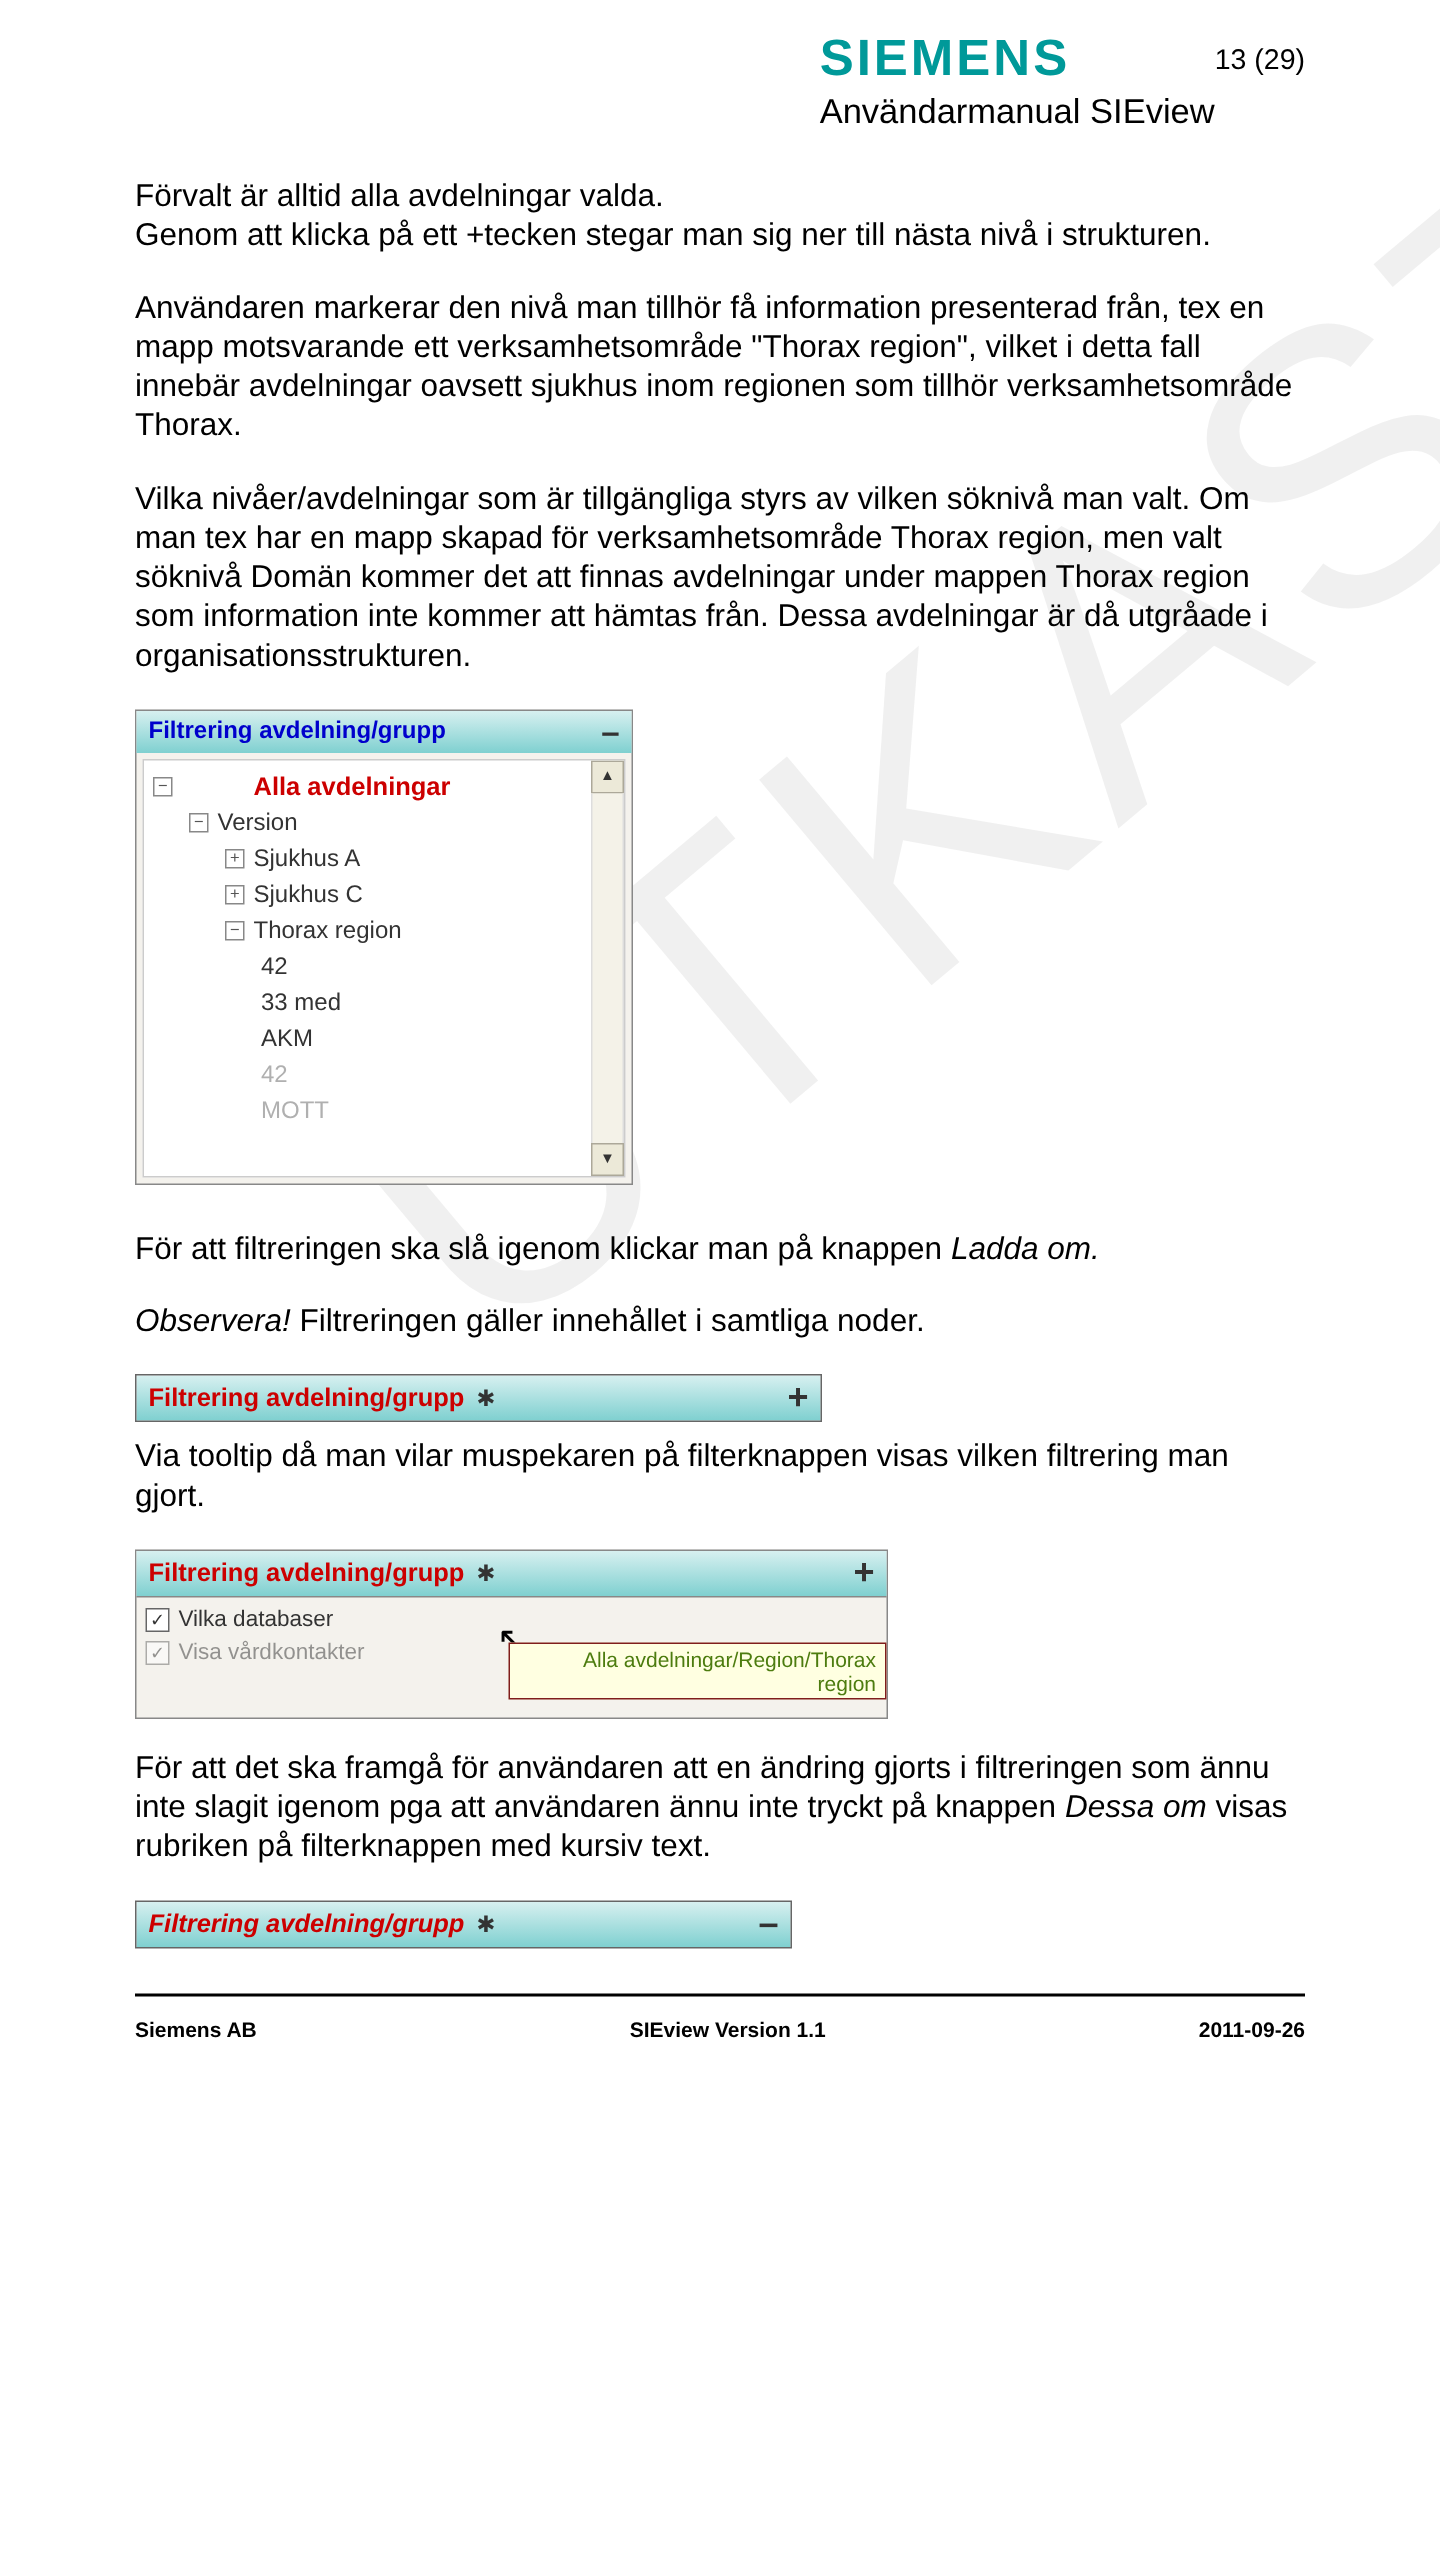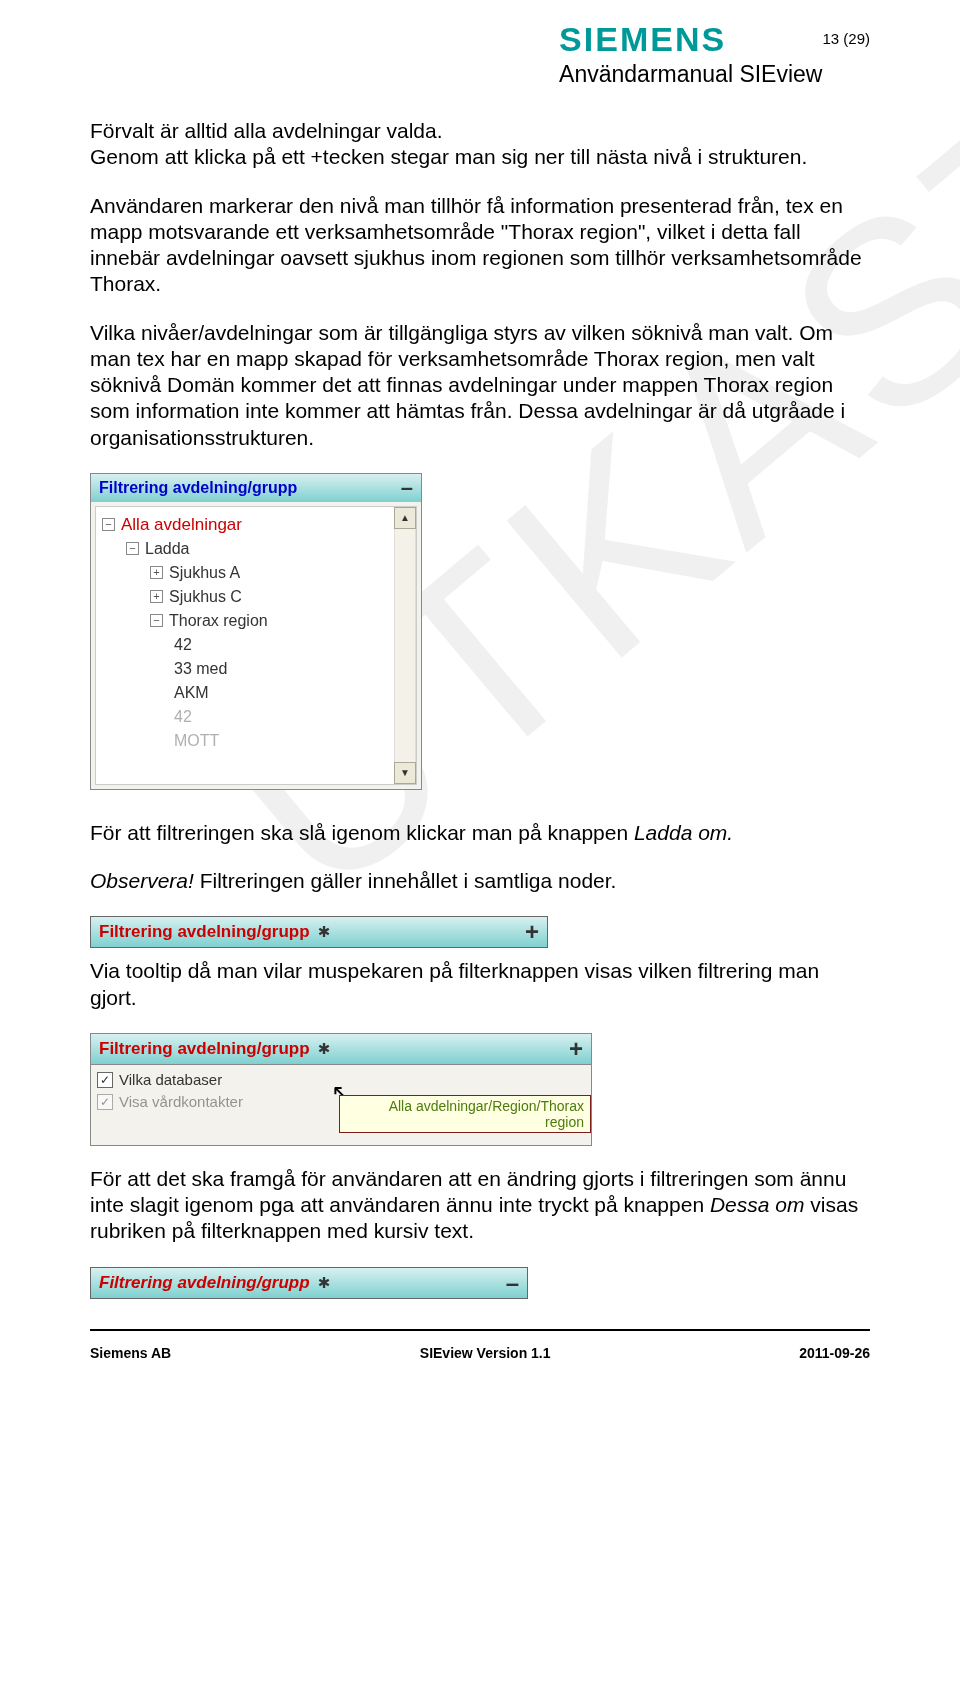--- a/index.html
+++ b/index.html
@@ -28,21 +28,21 @@
     font-weight: bold;
     letter-spacing: 2px;
     font-family: Arial, sans-serif;
   }
   .manual-title {
     font-size: 23px;
     color: #000;
     margin-top: 2px;
   }
   .page-num {
-    font-size: 15px;
+    font-size: 19px;
     margin-top: 10px;
   }
   .body-text {
     font-size: 21px;
     line-height: 1.25;
     margin-bottom: 22px;
   }
   .italic { font-style: italic; }
 
   
@@ -110,21 +110,21 @@
     font-size: 11px;
     line-height: 9px;
     margin-right: 6px;
     background: #fff;
     color: #555;
   }
   .tree-row.d1 { padding-left: 0px; }
   .tree-row.d2 { padding-left: 24px; }
   .tree-row.d3 { padding-left: 48px; }
   .tree-row.d4 { padding-left: 72px; }
-  .root-label { color: #cc0000; font-weight: normal; font-size: 17px; }
+  .root-label { color: #cc0000; font-weight: bold; font-size: 17px; margin-left: 48px; }
   .disabled { color: #b0b0b0; }
   .scroll-up, .scroll-down {
     position: absolute;
     right: 0;
     width: 20px; height: 20px;
     background: #ece9d8;
     border: 1px solid #aca899;
     display:flex; align-items:center; justify-content:center;
     font-size: 10px;
     color: #333;
@@ -260,21 +260,21 @@
       <div class="scroll-up">▲</div>
       <div class="scroll-track"></div>
       <div class="scroll-down">▼</div>
 
       <div class="tree-row d1">
         <span class="box">−</span>
         <span class="root-label">Alla avdelningar</span>
       </div>
       <div class="tree-row d2">
         <span class="box">−</span>
-        <span>Ladda</span>
+        <span>Version</span>
       </div>
       <div class="tree-row d3">
         <span class="box">+</span>
         <span>Sjukhus A</span>
       </div>
       <div class="tree-row d3">
         <span class="box">+</span>
         <span>Sjukhus C</span>
       </div>
       <div class="tree-row d3">

